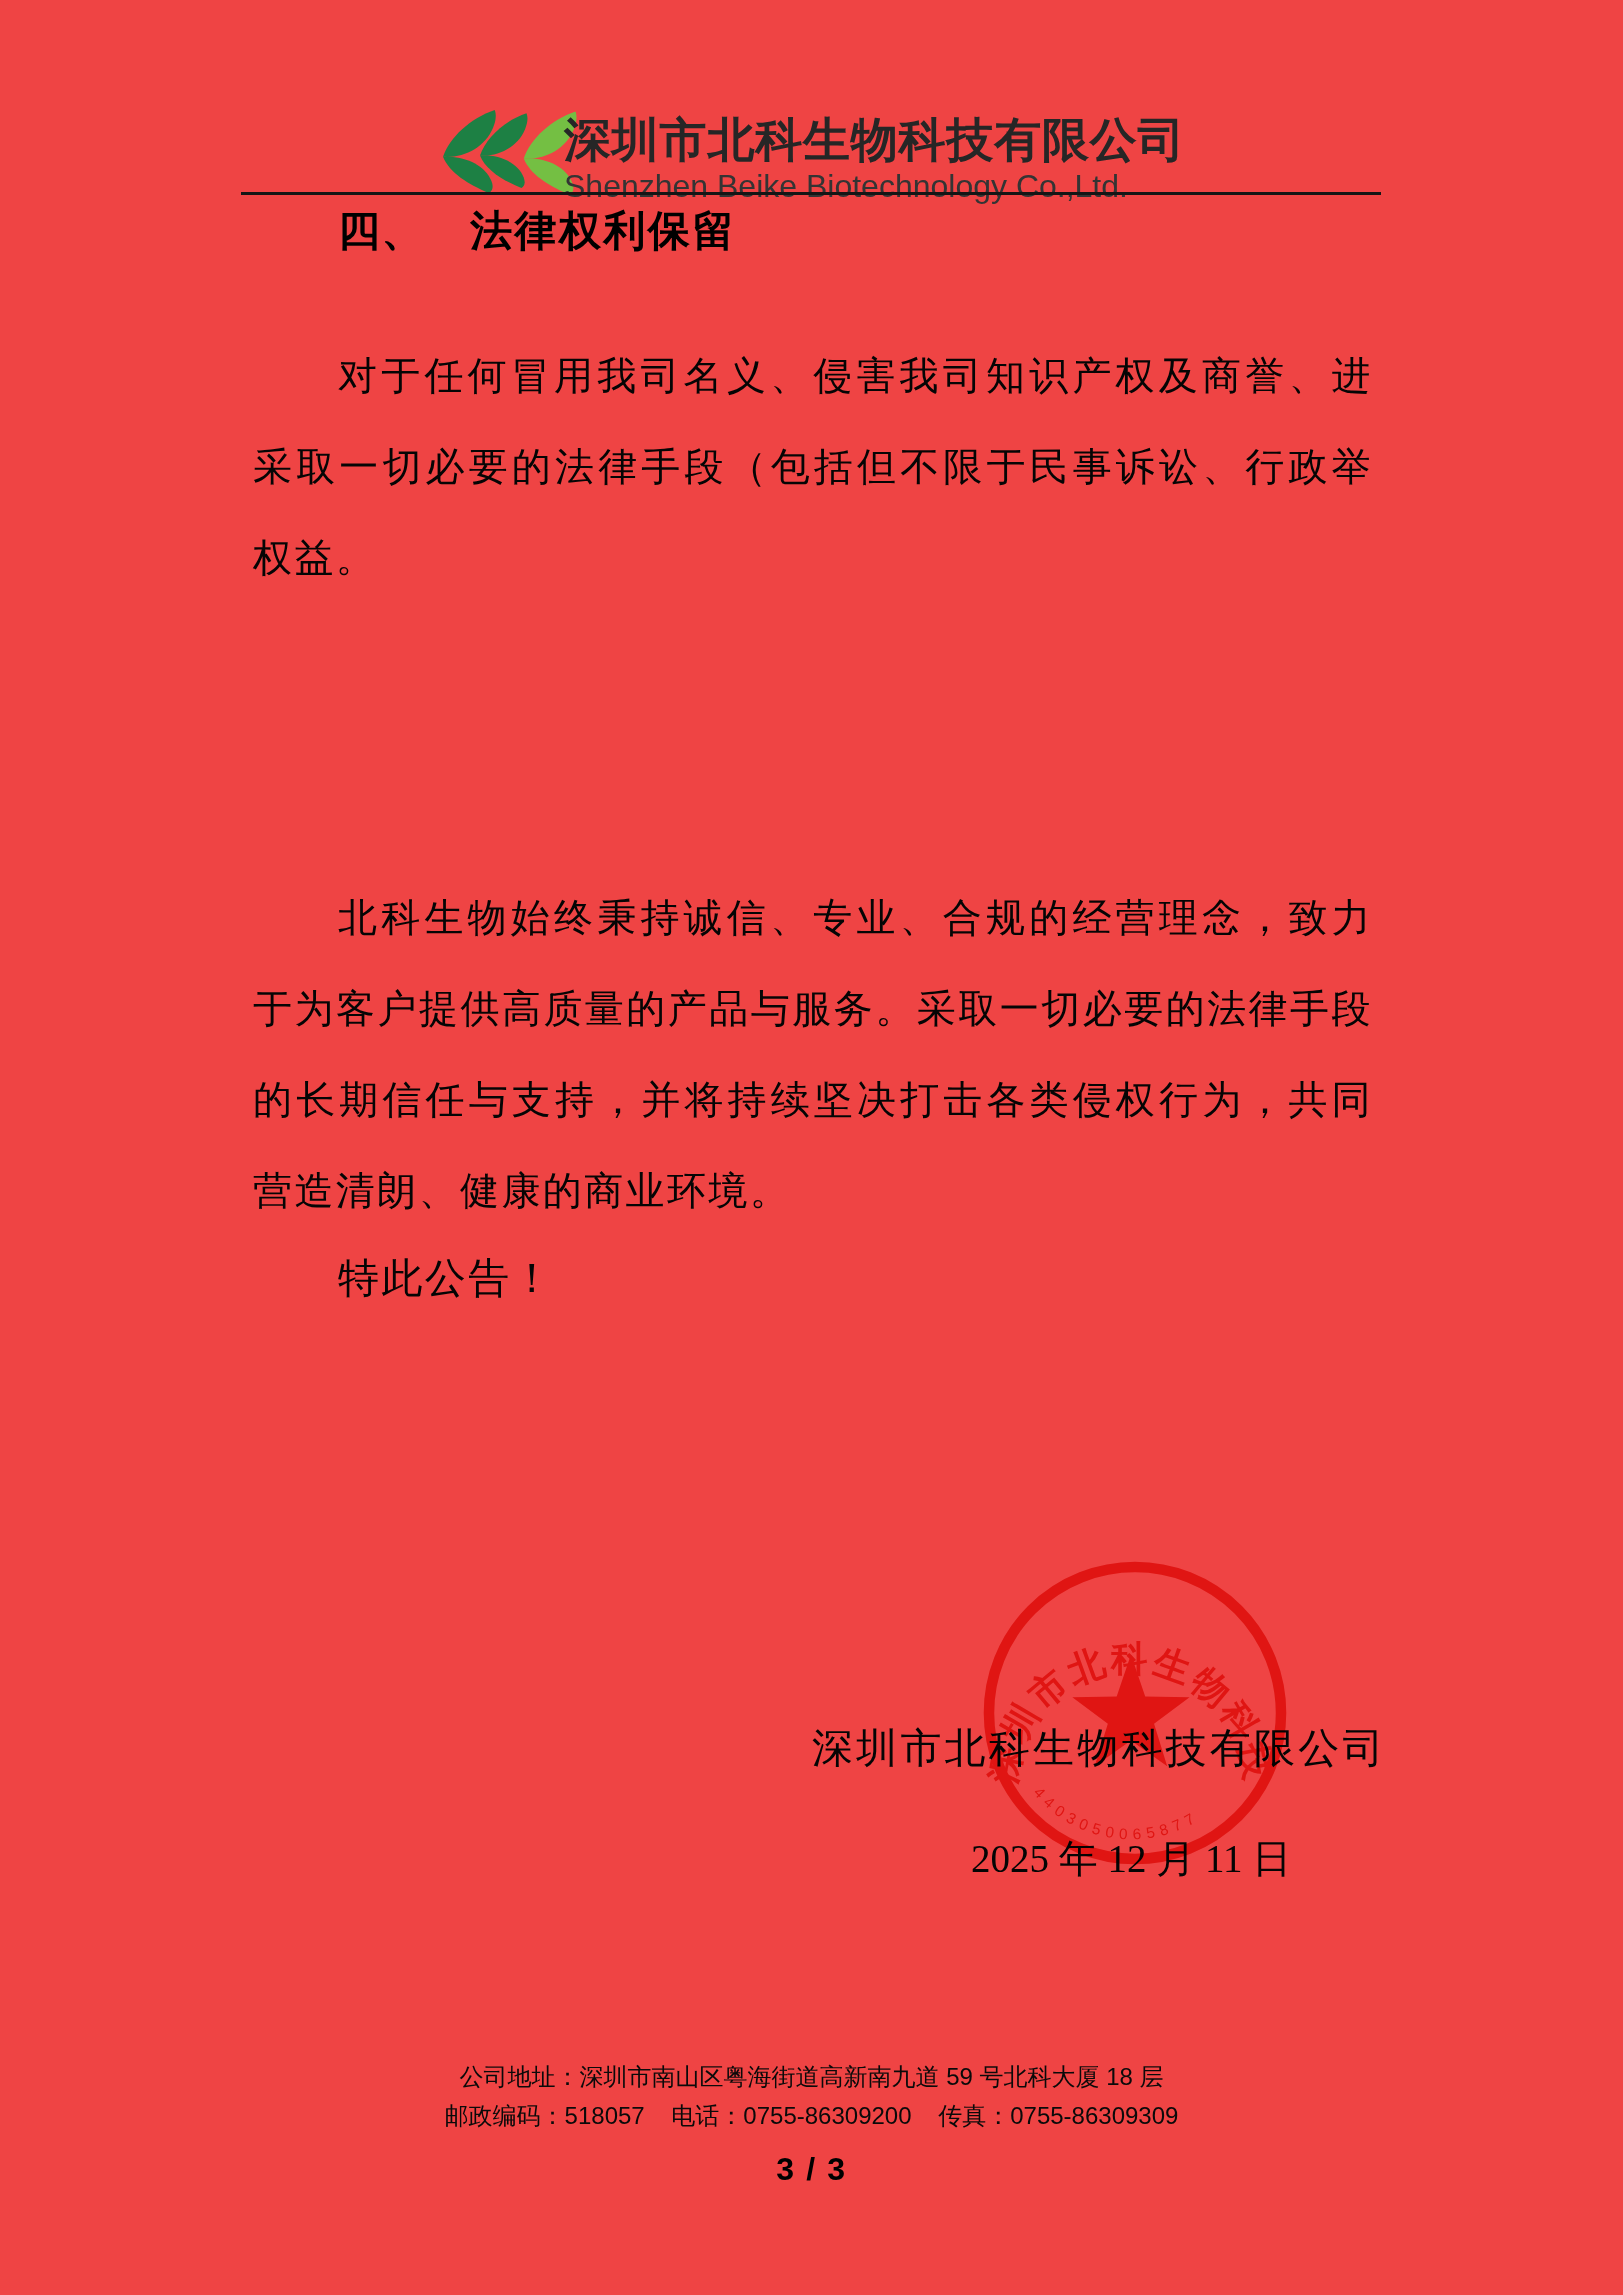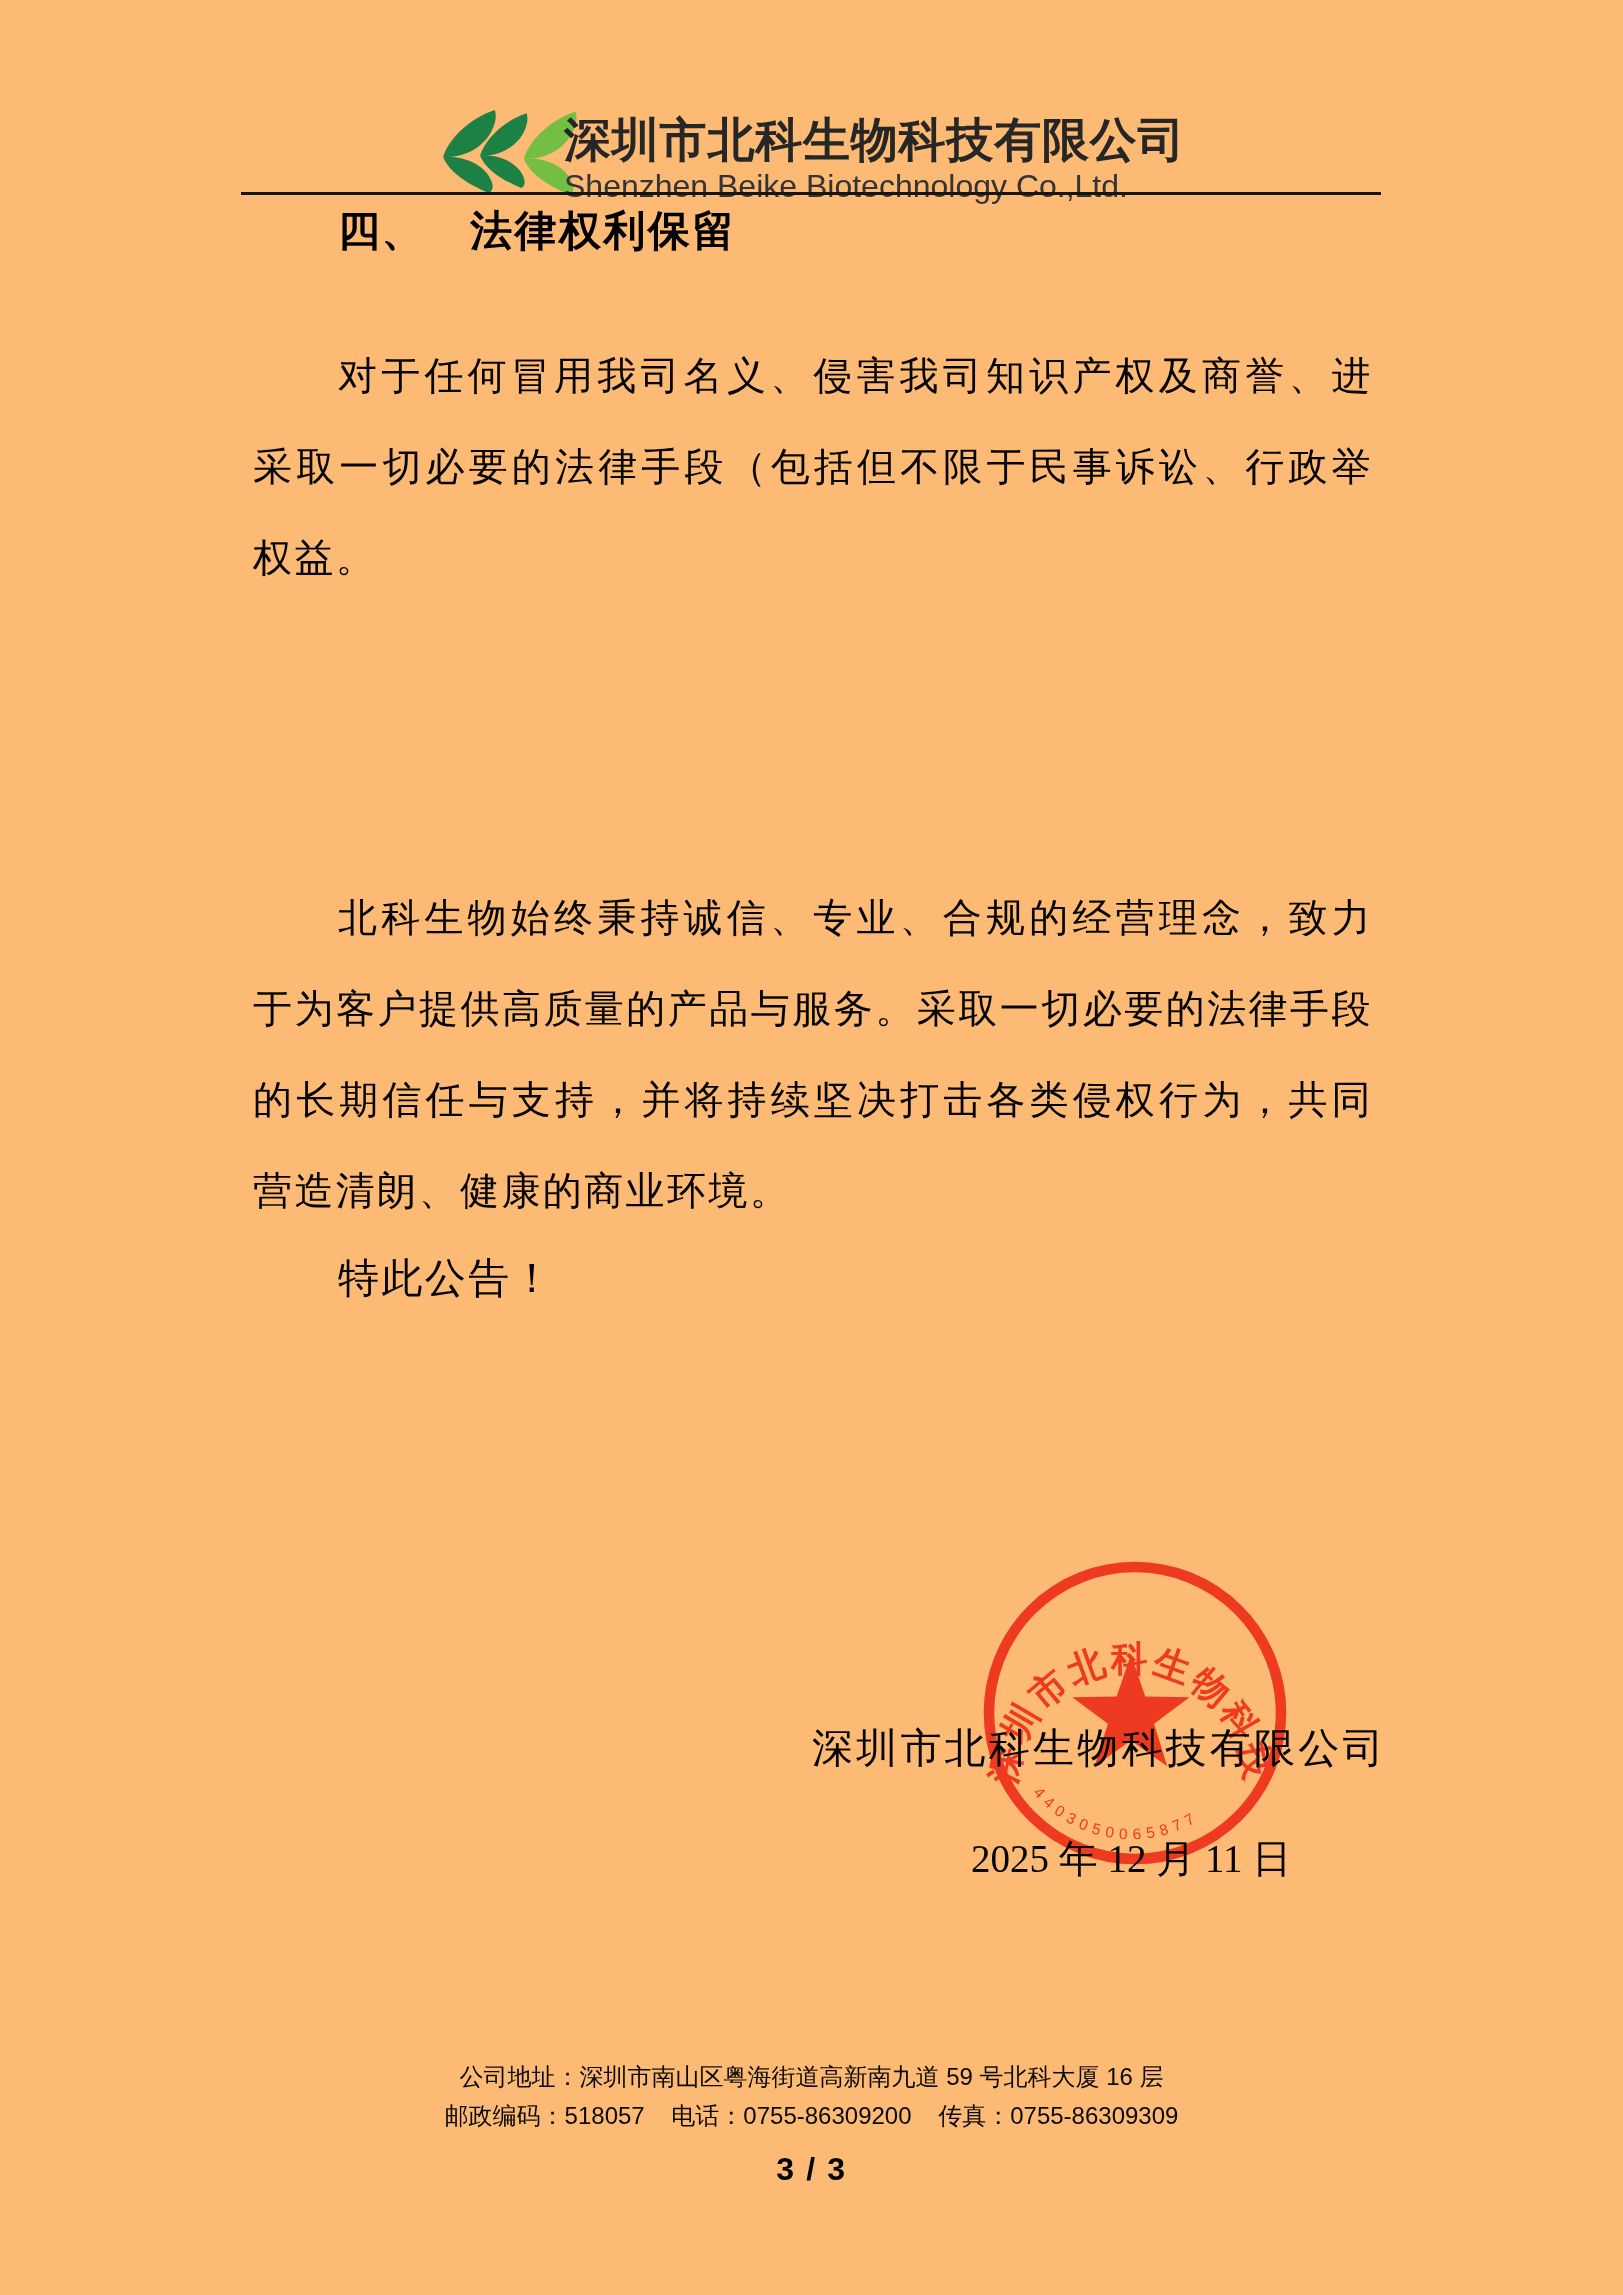--- a/index.html
+++ b/index.html
@@ -1,20 +1,20 @@
 <!DOCTYPE html>
 <html lang="zh" style="font-size:13px"><head>
 <meta charset="utf-8">
 <style>
   html,body{margin:0;padding:0;background:#888;}
   .page{
     position:relative;
     width:1623px;height:2295px;
     margin:0 auto;
-    background:#fdba74;
+    background:#ef4444;
     overflow:hidden;
     font-family:"Liberation Serif","DejaVu Serif",serif;
     color:#111;
   }
   
   .logo{position:absolute;left:441px;top:110px;width:172px;height:84px;}
   .header-titles{position:absolute;left:564px;top:114px;width:666px;}
   .company-name-cn{
     font-family:"Liberation Sans","DejaVu Sans",sans-serif;
     font-weight:bold;font-size:47px;line-height:52px;
@@ -133,19 +133,19 @@
     <polygon points="191,124 208.6,175.7 263.3,176.5 219.5,209.3 235.7,261.5 191,230 146.3,261.5 162.5,209.3 118.7,176.5 173.4,175.7" fill="#ee4138"></polygon>
     <text font-size="45" font-weight="bold" letter-spacing="4" font-family="'Liberation Sans','DejaVu Sans',sans-serif" fill="#ee4138">
       <textPath href="#sealTopArc" startOffset="10">深圳市北科生物科技有限公司</textPath>
     </text>
     <text font-size="19" letter-spacing="7" font-family="'Liberation Sans','DejaVu Sans',sans-serif" fill="#ee4138">
       <textPath href="#sealBottomArc" startOffset="12">4403050065877</textPath>
     </text>
   </svg>
 
   <div class="footer">
-    <div class="footer-line">公司地址：深圳市南山区粤海街道高新南九道 59 号北科大厦 16 层</div>
+    <div class="footer-line">公司地址：深圳市南山区粤海街道高新南九道 59 号北科大厦 18 层</div>
     <div class="footer-line">邮政编码：518057    电话：0755-86309200    传真：0755-86309309</div>
     <div class="page-number">3 / 3</div>
   </div>
 
 </div>
 
 
 </body></html>

